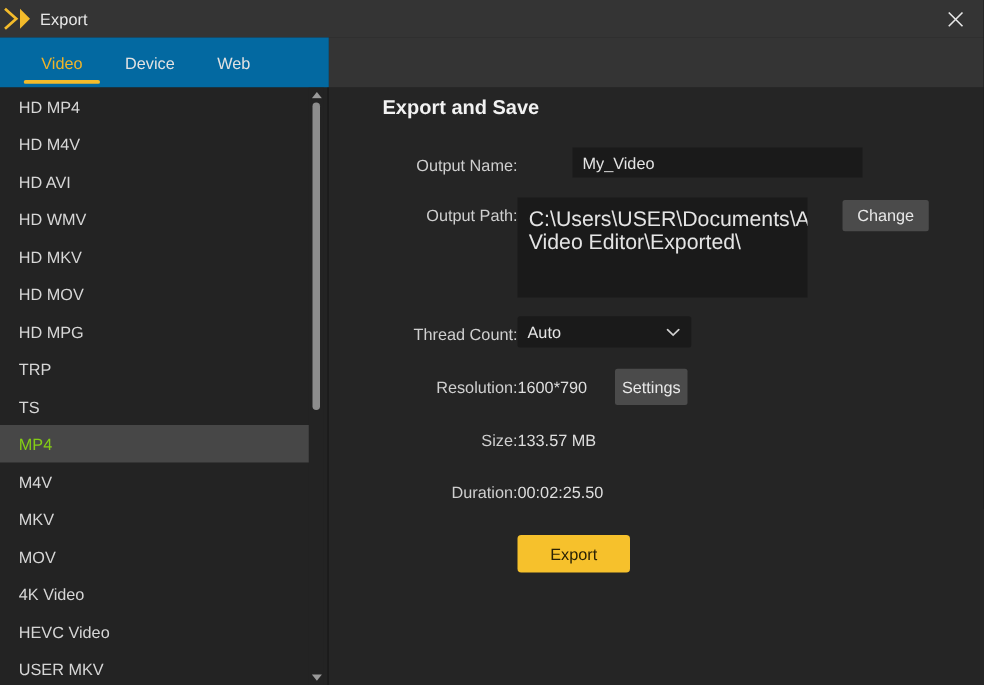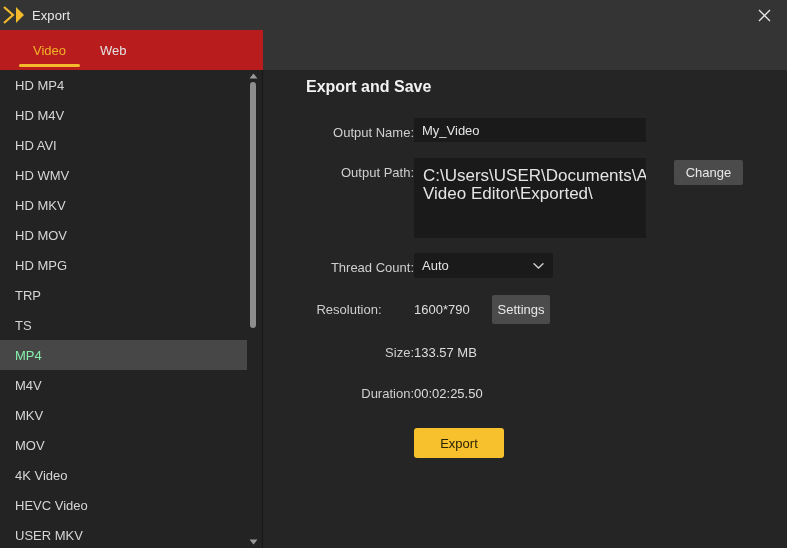--- a/index.html
+++ b/index.html
@@ -50,21 +50,21 @@
     justify-content: center;
     cursor: pointer;
   }
   .close-btn svg { display: block; }
 
   
   .tabbar {
     position: absolute;
     left: 0; top: 30px;
     width: 263px; height: 40px;
-    background: #b91c1c;
+    background: #0369a1;
     display: flex;
     align-items: center;
   }
   .tab {
     position: relative;
     height: 40px;
     padding: 0 17px;
     display: flex;
     align-items: center;
     font-size: 13px;
@@ -108,21 +108,21 @@
     display: flex;
     align-items: center;
     padding-left: 15px;
     font-size: 13px;
     color: #d6d6d6;
     cursor: pointer;
     box-sizing: border-box;
   }
   .format-item.selected {
     background: #474747;
-    color: #86efac;
+    color: #84cc16;
   }
 
   
   .sb-track {
     position: absolute;
     left: 247px; top: 0;
     width: 12px; height: 478px;
     background: #232323;
   }
   .sb-arrow {
@@ -178,20 +178,21 @@
   .text-input {
     position: absolute;
     background: #1a1a1a;
     border: none;
     outline: none;
     color: #e4e4e4;
     font-family: "Liberation Sans", sans-serif;
     font-size: 13px;
     padding: 0 8px;
     box-sizing: border-box;
+    margin-left: 44px;
   }
   .path-box {
     position: absolute;
     background: #1a1a1a;
     color: #e4e4e4;
     font-size: 17px;
     padding: 9px 9px 0 9px;
     box-sizing: border-box;
     line-height: 18px;
     overflow: hidden;
@@ -273,20 +274,23 @@
       </svg>
     </div>
   </div>
 
   <div class="tabbar-filler"></div>
   <div class="tabbar">
     <div class="tab active">
       <span>Video</span>
     </div>
     <div class="tab">
+      <span>Device</span>
+    </div>
+    <div class="tab">
       <span>Web</span>
     </div>
   </div>
 
   <div class="sidebar">
     <div class="format-list">
       <div class="format-item">
           <span>HD MP4</span>
         </div>
       <div class="format-item">
@@ -363,21 +367,21 @@
     <button class="gray-btn" style="left:411px; top:90px; width:69px; height:25px;">Change</button>
 
     <div class="field-label" style="left:21px; top:190px; width:130px;">Thread Count:</div>
     <div class="select-box" style="left:151px; top:183px; width:139px; height:25px;">
       <span class="select-value">Auto</span>
       <svg class="select-chevron" width="11" height="7" viewBox="0 0 11 7">
         <path d="M1 1.2 L5.5 5.6 L10 1.2" fill="none" stroke="#cfcfcf" stroke-width="1.4" stroke-linecap="round"></path>
       </svg>
     </div>
 
-    <div class="field-label" style="left:21px; top:232px; width:130px;text-align:center;">Resolution:</div>
+    <div class="field-label" style="left:21px; top:232px; width:130px;">Resolution:</div>
     <div class="static-value" style="left:151px; top:232px;">1600*790</div>
     <button class="gray-btn" style="left:229px; top:225px; width:58px; height:29px;">Settings</button>
 
     <div class="field-label" style="left:21px; top:275px; width:130px;">Size:</div>
     <div class="static-value" style="left:151px; top:275px;">133.57 MB</div>
 
     <div class="field-label" style="left:21px; top:316px; width:130px;">Duration:</div>
     <div class="static-value" style="left:151px; top:316px;">00:02:25.50</div>
   </div>
 

